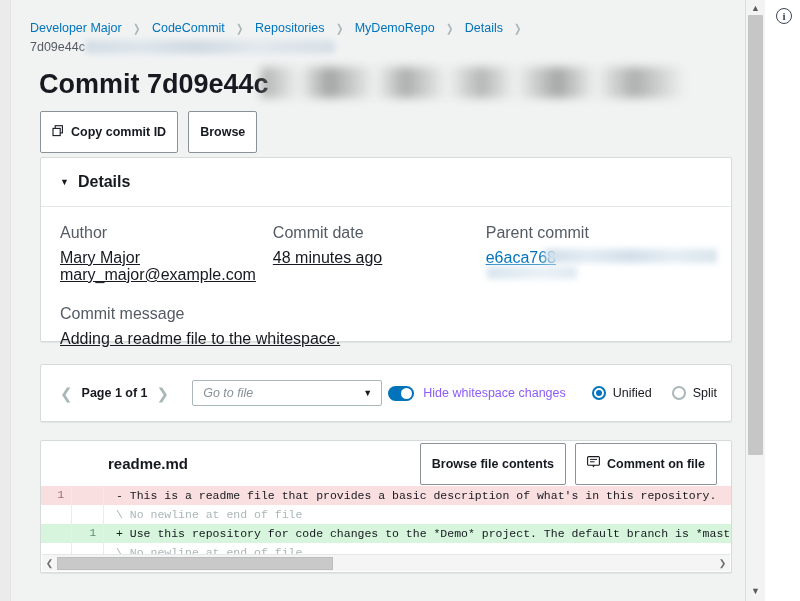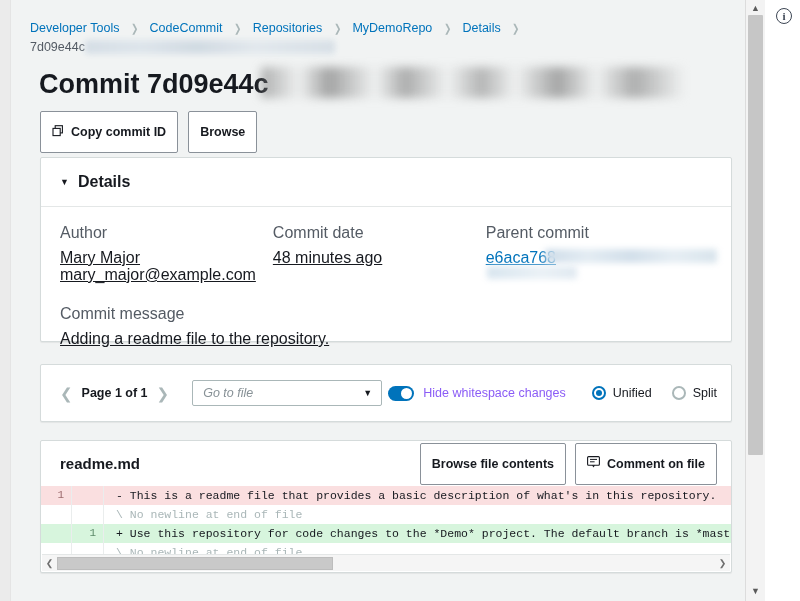--- a/index.html
+++ b/index.html
@@ -188,21 +188,21 @@
   .radio.checked::after {
     content: ""; position: absolute; left: 50%; top: 50%;
     width: 6px; height: 6px; border-radius: 50%; background: #0073bb;
     transform: translate(-50%,-50%);
   }
   .radio-label { font-size: 12.5px; color: #16191f; }
 
   
   .file-header {
     height: 45px; display: flex; align-items: center;
-    padding: 0 14px 0 19px; position: relative;
+    padding: 0 14px 0 19px; position: relative; margin-left: 48px;
   }
   .file-name { font-size: 15px; font-weight: bold; color: #16191f; }
   .file-actions { position: absolute; right: 14px; display: flex; gap: 9px; }
 
   .diff { position: relative; }
   .diff-line {
     display: flex; align-items: stretch;
     height: 19px; font-family: "Liberation Mono", monospace; font-size: 11.5px;
   }
   .gutter {
@@ -240,21 +240,21 @@
 </head>
 <body>
 
 <div id="root">
 
   <div class="left-strip"></div>
 
   <div class="page">
 
     <div class="breadcrumb">
-      <span class="crumb">Developer Tools</span>
+      <span class="crumb">Developer Major</span>
       <span class="crumb-sep">❯</span>
       <span class="crumb">CodeCommit</span>
       <span class="crumb-sep">❯</span>
       <span class="crumb">Repositories</span>
       <span class="crumb-sep">❯</span>
       <span class="crumb">MyDemoRepo</span>
       <span class="crumb-sep">❯</span>
       <span class="crumb">Details</span>
       <span class="crumb-sep">❯</span>
       <br>
@@ -299,21 +299,21 @@
           </div>
           <div class="dcol last">
             <div class="dlabel">Parent commit</div>
             <div class="dvalue link">e6aca768</div>
             <div class="parent-blur"></div>
             <div class="parent-blur2"></div>
           </div>
         </div>
         <div class="commit-msg-block">
           <div class="dlabel">Commit message</div>
-          <div class="dvalue">Adding a readme file to the repository.</div>
+          <div class="dvalue">Adding a readme file to the whitespace.</div>
         </div>
       </div>
     </div>
 
     <div class="card" id="toolbar-card">
       <div class="toolbar-inner">
         <div class="pager">
           <span class="pager-arrow">❮</span>
           <span class="pager-label">Page 1 of 1</span>
           <span class="pager-arrow">❯</span>

